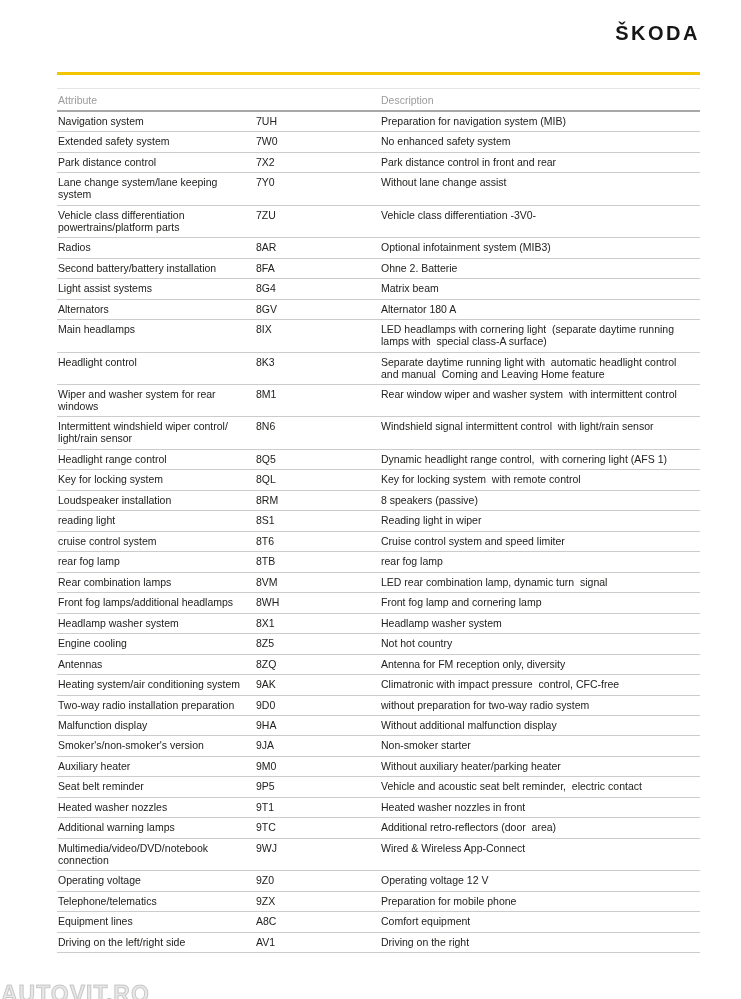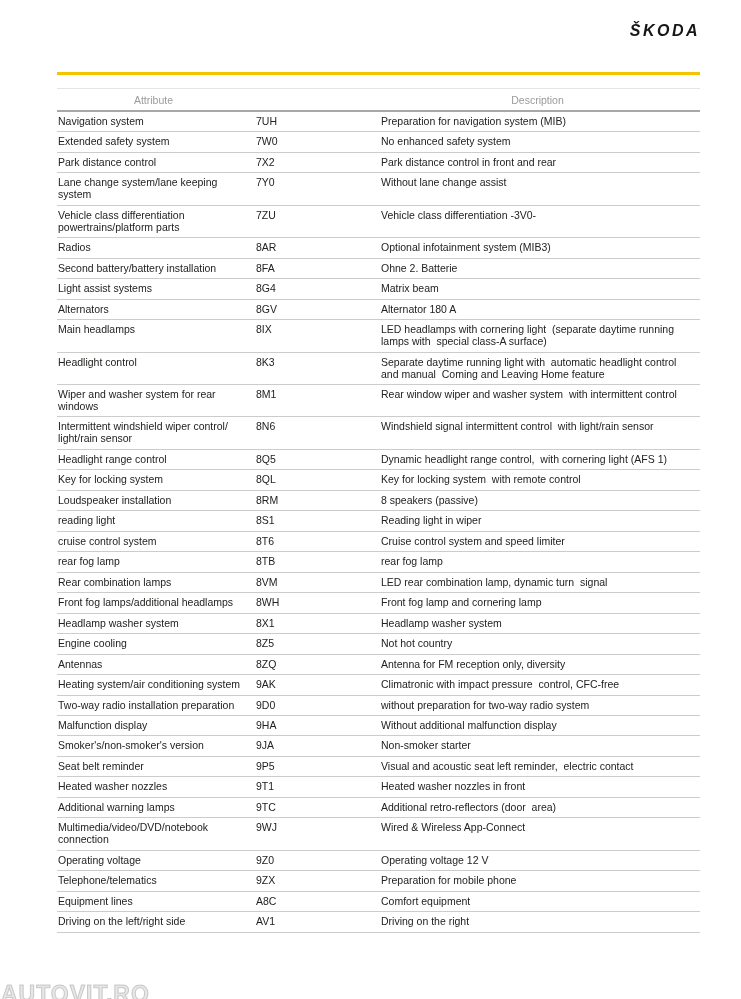--- a/index.html
+++ b/index.html
@@ -17,25 +17,24 @@
 
   .page-header {
     position: absolute;
     top: 22px;
     left: 57px;
     right: 41px;
     text-align: right;
   }
   .skoda-logo {
     display: inline-block;
-    font-size: 16px;
+    font-size: 20px;
     font-weight: 700;
     letter-spacing: 2.5px;
     color: #161616;
-    font-style: italic;
   }
 
   .accent-line {
     position: absolute;
     top: 72px;
     left: 57px;
     width: 643px;
     height: 3px;
     background: var(--accent, #F2C500);
   }
@@ -53,21 +52,21 @@
     table-layout: fixed;
   }
   table.spec-table col.c-attr { width: 198px; }
   table.spec-table col.c-code { width: 125px; }
   table.spec-table col.c-desc { width: 320px; }
 
   table.spec-table thead th {
     font-size: 10.5px;
     font-weight: 400;
     color: #9b9b9b;
-    text-align: center;
+    text-align: left;
     padding: 5px 6px 4px 1px;
     border-top: 1px solid #e4e4e4;
     border-bottom: 2px solid #a8a8a8;
   }
 
   table.spec-table tbody td {
     font-size: 10.5px;
     line-height: 1.14;
     color: #222220;
     vertical-align: top;
@@ -280,25 +279,30 @@
     <td>9HA</td>
     <td>Without additional malfunction display</td>
   </tr>
 
   <tr>
     <td>Smoker's/non-smoker's version</td>
     <td>9JA</td>
     <td>Non-smoker starter</td>
   </tr>
 
+  <tr>
+    <td>Auxiliary heater</td>
+    <td>9M0</td>
+    <td>Without auxiliary heater/parking heater</td>
+  </tr>
 
   <tr>
     <td>Seat belt reminder</td>
     <td>9P5</td>
-    <td>Visual and acoustic seat left reminder,  electric contact</td>
+    <td>Vehicle and acoustic seat belt reminder,  electric contact</td>
   </tr>
 
 
   <tr>
     <td>Heated washer nozzles</td>
     <td>9T1</td>
     <td>Heated washer nozzles in front</td>
   </tr>
 
   <tr>

